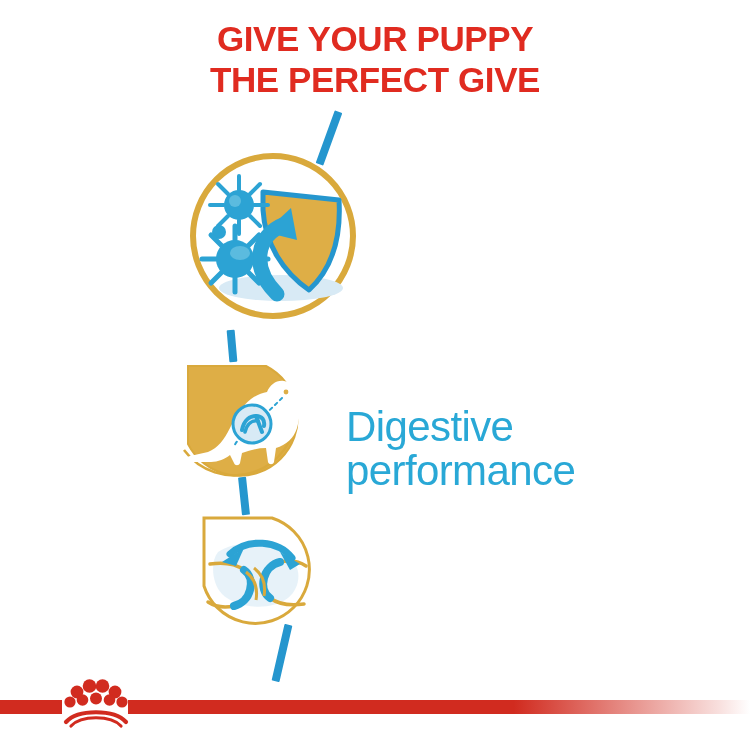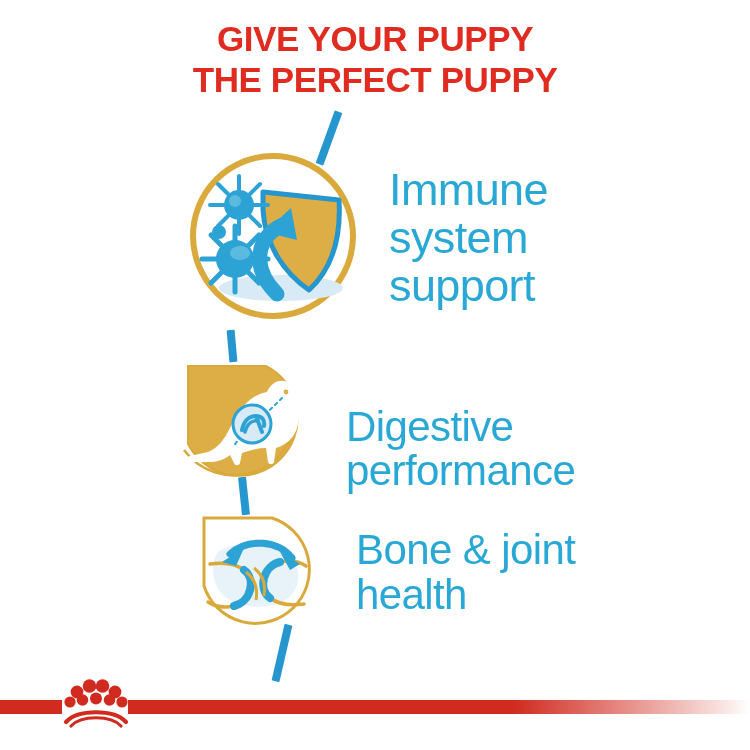--- a/index.html
+++ b/index.html
@@ -106,21 +106,21 @@
     height: 56px;
   }
 </style>
 </head>
 <body>
 
 <div id="page">
 
   <div id="headline">
     <span class="hl-line">GIVE YOUR PUPPY</span>
-    <span class="hl-line">THE PERFECT PUPPY</span>
+    <span class="hl-line">THE PERFECT GIVE</span>
   </div>
 
   <div class="connector-dash" style="left:325px; top:110px; width:8px; height:56px; transform:rotate(20deg);"></div>
 
   <div class="connector-dash" style="left:228px; top:330px; width:8px; height:32px; transform:rotate(-5deg);"></div>
 
   <div class="connector-dash" style="left:240px; top:477px; width:8px; height:38px; transform:rotate(-6deg);"></div>
 
   <div class="connector-dash" style="left:278px; top:624px; width:8px; height:58px; transform:rotate(13deg);"></div>
 
@@ -161,23 +161,20 @@
           <line x1="67" y1="111" x2="83" y2="111"></line>
           <line x1="38" y1="99" x2="26" y2="87"></line>
           <line x1="62" y1="123" x2="74" y2="135"></line>
           <line x1="62" y1="99" x2="74" y2="87"></line>
           <line x1="38" y1="123" x2="26" y2="135"></line>
         </g>
         <circle cx="50" cy="111" r="19" fill="#2CA3D4"></circle>
         <ellipse cx="55" cy="105" rx="10" ry="7" fill="#5BBBDF"></ellipse>
       </svg>
     </div>
-    <div class="benefit-label" id="label-immune">Immune
-system
-support</div>
   </div>
 
   <div class="benefit-row" id="row-digest">
     <div class="benefit-icon">
       <svg width="136" height="132" viewBox="0 0 136 132">
 
         <path d="M10 8 L88 8 A58 58 0 1 1 10 86 Z" fill="#DEAE46"></path>
 
         <path d="M10 8 L88 8 A58 58 0 1 1 10 86 Z" fill="none" stroke="#D9A93C" stroke-width="2"></path>
         <path d="M6 92 A62 62 0 0 0 118 56" fill="none" stroke="#D9A93C" stroke-width="2.5"></path>
@@ -228,22 +225,20 @@
         <path d="M74 86 C68 82 66 74 68 66 C70 58 76 52 84 50" fill="none" stroke="#2CA3D4" stroke-width="8" stroke-linecap="round"></path>
 
         <path d="M50 60 C58 66 62 76 60 88" fill="none" stroke="#D9A93C" stroke-width="3"></path>
         <path d="M58 56 C66 62 70 72 68 84" fill="none" stroke="#D9A93C" stroke-width="3"></path>
 
         <path d="M34 42 C52 26 82 28 96 46" fill="none" stroke="#2CA3D4" stroke-width="7" stroke-linecap="round"></path>
         <polygon points="26,50 48,36 40,54" fill="#2CA3D4"></polygon>
         <polygon points="104,52 84,40 94,58" fill="#2CA3D4"></polygon>
       </svg>
     </div>
-    <div class="benefit-label" id="label-bone">Bone &amp; joint
-health</div>
   </div>
 
   <div id="brand-bar">
     <div class="bar-seg" id="bar-left"></div>
     <div class="bar-seg" id="bar-right"></div>
   </div>
 
   <div id="crown">
     <svg width="72" height="56" viewBox="0 0 72 56">
       <g fill="#D12B1F">

